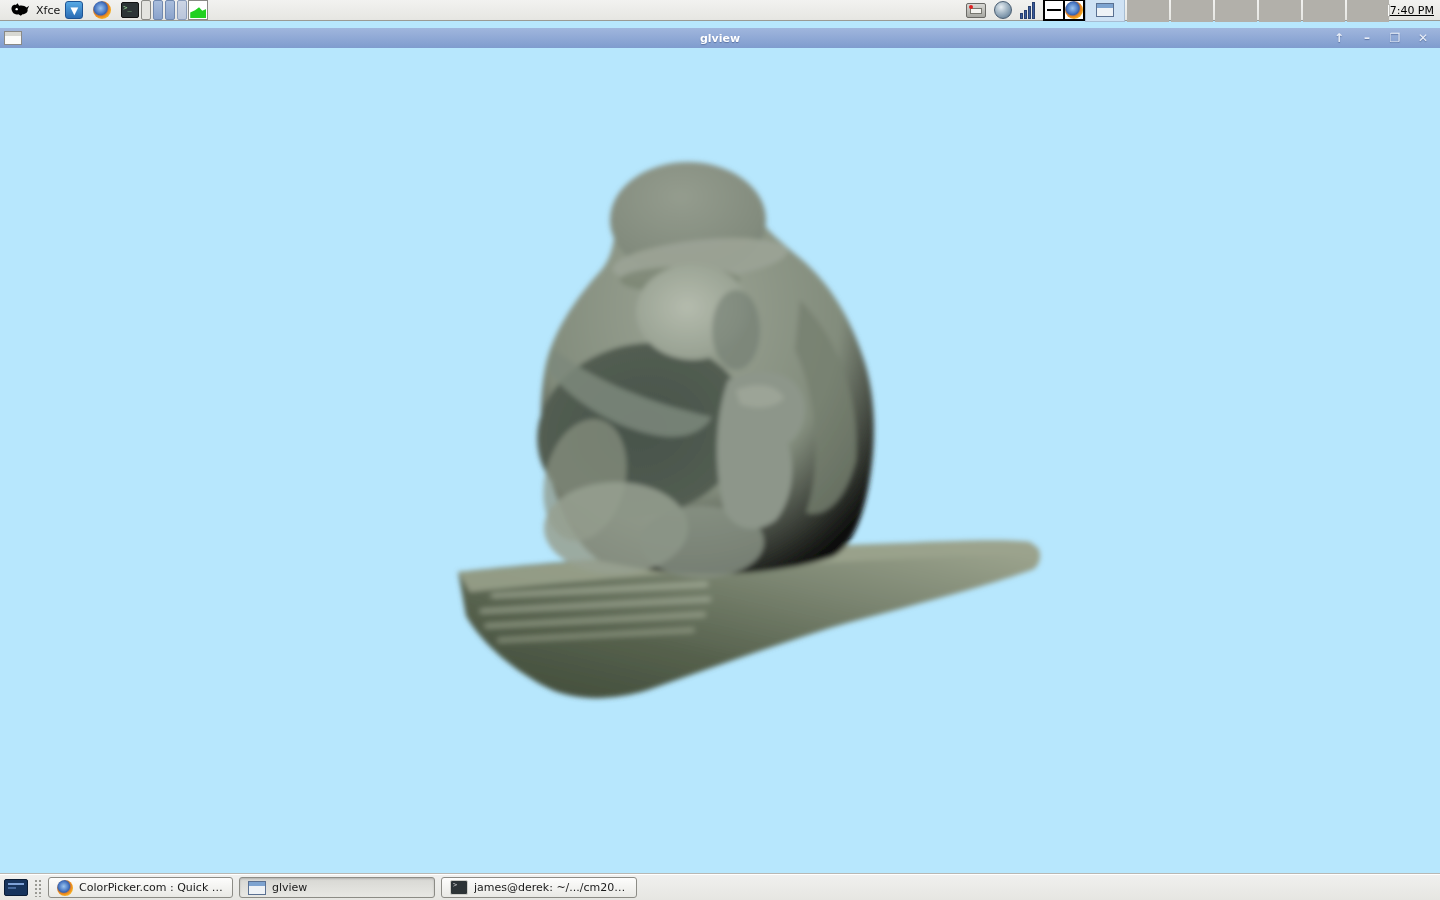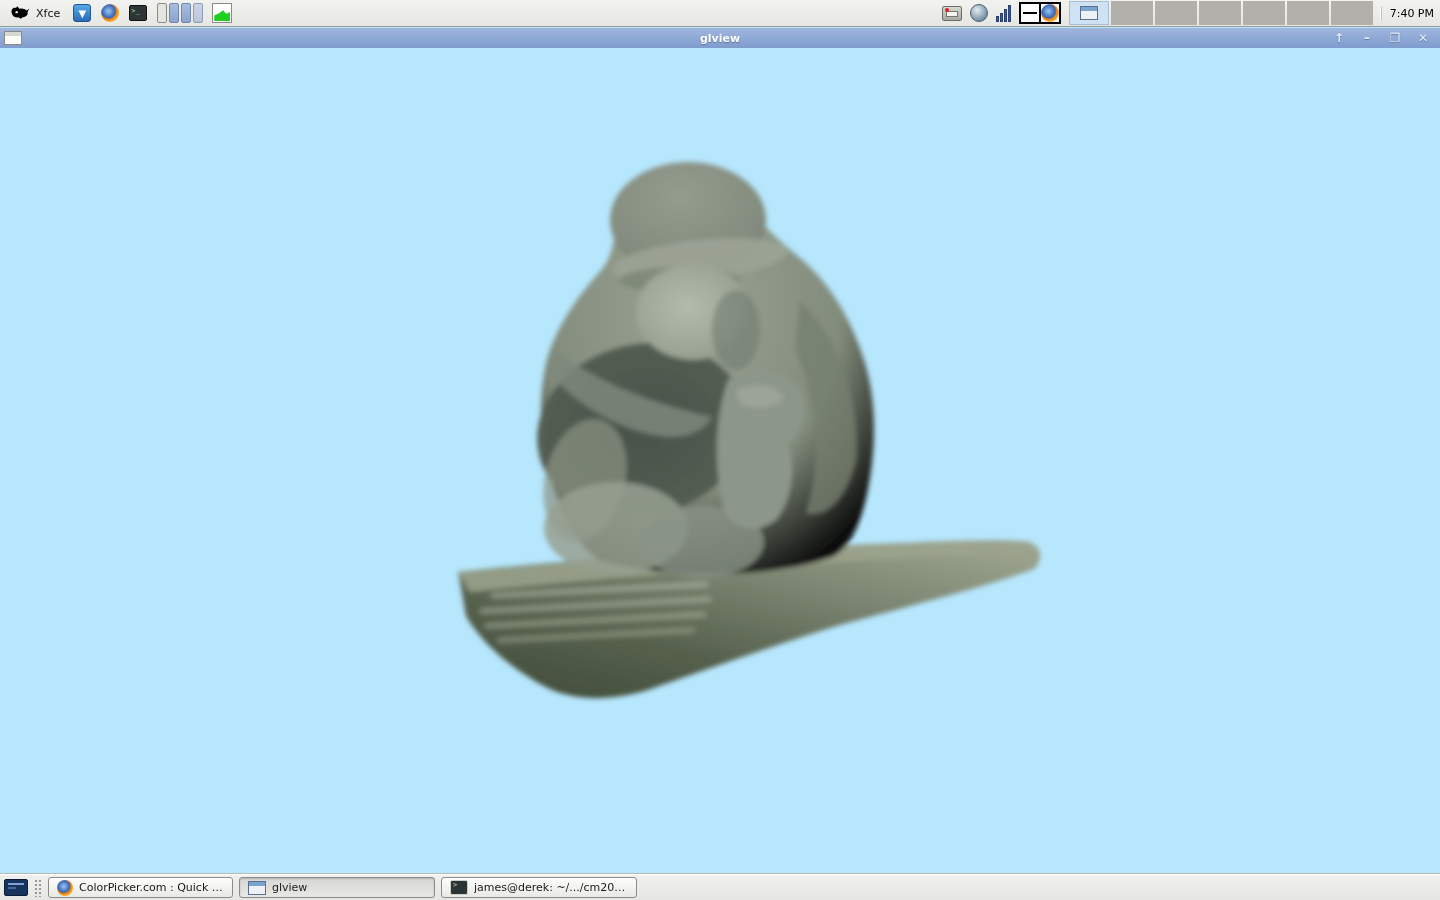--- a/index.html
+++ b/index.html
@@ -1,24 +1,24 @@
 <!DOCTYPE html>
 <html><head>
 <meta charset="utf-8">
 <style>
   * { margin:0; padding:0; box-sizing:border-box; }
   html,body { width:1440px; height:900px; overflow:hidden; }
   body { font-family:"DejaVu Sans","Liberation Sans",sans-serif; font-size:11px; background:#b7e7fd; position:relative; }
 
   
   .top-panel {
-    position:absolute; top:0; left:0; width:1440px; height:27px;
+    position:absolute; top:0; left:0; width:1440px; height:21px;
     background:linear-gradient(#f2f2f0,#e6e6e2);
     border-bottom:1px solid #9a9a94;
-    display:flex; align-items:center; padding:0 6px; gap:8px;
+    display:flex; align-items:center; padding:0 6px; gap:0;
   }
   .panel-group { display:flex; align-items:center; gap:8px; }
   .spacer { flex:1; }
   .menu-btn { display:flex; align-items:center; gap:6px; padding:1px 4px; cursor:default; }
   .menu-label { color:#111; }
 
   .launcher { width:20px; height:20px; display:flex; align-items:center; justify-content:center; }
   .dl-icon { width:18px; height:18px; border-radius:3px; background:linear-gradient(#57a9e4,#2a6cb4); color:#fff; font-size:10px; display:flex; align-items:center; justify-content:center; border:1px solid #1d5494;}
   .ff-icon { width:18px; height:18px; border-radius:50%;
     background:radial-gradient(circle at 42% 40%, #9cc4ee 0%, #4d7cc6 34%, #3a63ad 44%, #e8821e 54%, #f7b322 72%, #cf5c0e 100%); }
@@ -46,21 +46,21 @@
 
   .tray-frame { display:flex; }
   .tray-cell { width:22px; height:22px; border:2px solid #000; background:#fff; display:flex; align-items:center; justify-content:center; }
   .tray-cell + .tray-cell { border-left-width:2px; margin-left:-2px; }
   .tray-line { width:14px; height:2px; background:#000; }
 
   .iconbox { display:flex; gap:2px; align-items:center; }
   .iconbox-cell { width:42px; height:24px; background:#b2b0aa; }
   .iconbox-cell.active { width:40px; background:#cfe2f4; border:1px solid #a8bed4; display:flex; align-items:center; justify-content:center; }
 
-  .clock { padding-left:8px; border-left:1px solid #c4c4c0; box-shadow:-2px 0 0 -1px #fbfbf9; color:#000; white-space:nowrap; }
+  .clock { border-left:1px solid #c4c4c0; box-shadow:-2px 0 0 -1px #fbfbf9; color:#000; white-space:nowrap;text-decoration:underline; }
 
   
   .winglyph { width:18px; height:14px; background:#eef2f6; border:1px solid #5a7091; position:relative; }
   .winglyph::before { content:""; position:absolute; top:0; left:0; right:0; height:4px; background:#7da3d0; }
   .winglyph.plain::before { background:#d8d8d2; }
   .winglyph.plain { border-color:#8a8a86; background:#fbfbf9; }
 
   
   .window { position:absolute; top:28px; left:0; width:1440px; height:846px; }
   .titlebar { height:20px; background:linear-gradient(#a0b6dd,#7f9cce); display:flex; align-items:center; padding:0 4px; position:relative; }

